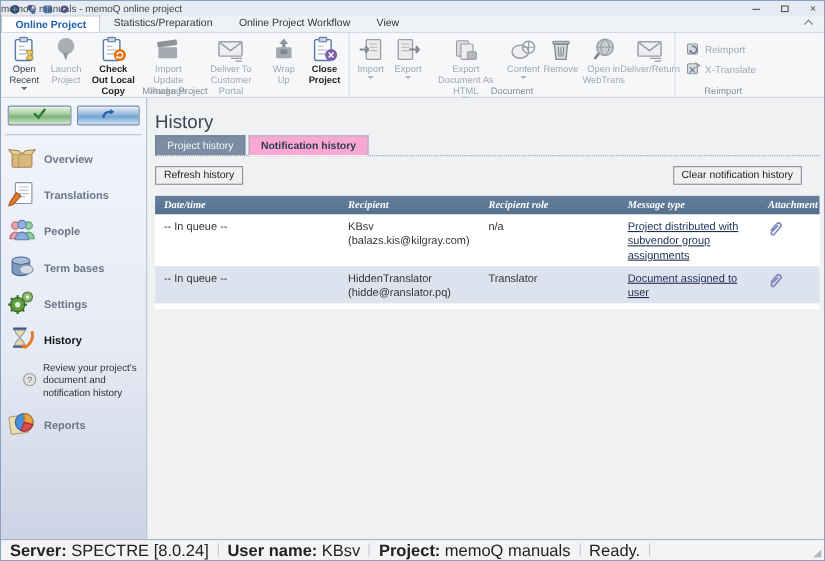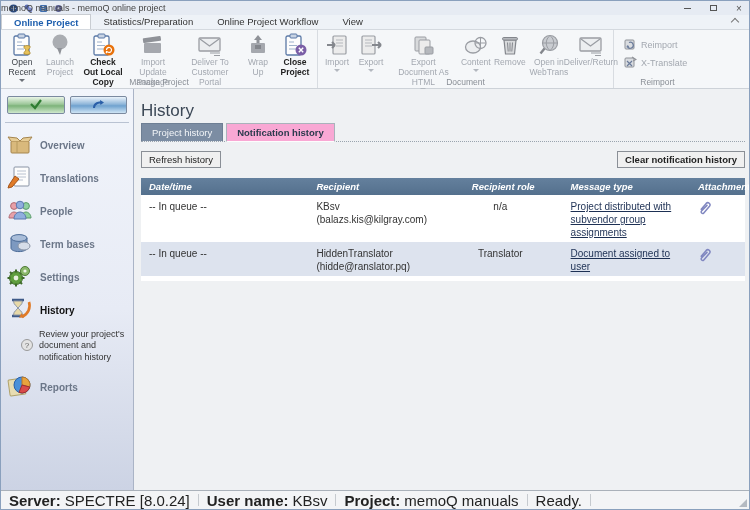--- a/index.html
+++ b/index.html
@@ -83,33 +83,33 @@
   .page-title { font-size:17px; color:#3c4856; padding:12px 0 0 7px; }
   .tabsrow { position:absolute; left:7px; right:4px; top:35px; height:18px;
     border-bottom:1px dotted #9aa4ae; display:flex; align-items:flex-end; }
   .mtab { font-size:9.5px; padding:3px 10px; margin-right:3px; cursor:pointer; }
   .mtab.inactive { background:#7c8da3; color:#f2f5f8; border:1px solid #6e7f94; border-bottom:none; }
   .mtab.active { background:#f9a8d4; color:#2b3a4d; font-weight:bold;
     border:1px solid #aab2bb; border-bottom:1px solid #fdfdfd; position:relative; top:1px; }
   .btnrow { position:absolute; left:7px; right:4px; top:62px; height:20px; }
   .stdbtn { font-size:9.5px; color:#222; background:#f0f0f0;
     border:1px solid #8a8f96; padding:2px 7px; cursor:pointer; white-space:nowrap; }
-  .stdbtn.right { position:absolute; right:0; top:0;font-weight:bold; }
+  .stdbtn.right { position:absolute; right:16px; top:0; }
   .stdbtn.left { position:absolute; left:0; top:0; }
 
   
   .table { position:absolute; left:7px; right:4px; top:89px; background:#fff; }
   .thead { display:flex; background:linear-gradient(180deg,#64809d,#54708d);
     height:17px; align-items:center; }
   .th { font-size:9.5px; font-weight:bold; font-style:italic; color:#fff;
-    padding-left:8px; }
+    padding-left:8px;font-family:Liberation Serif, serif; }
   .trow { display:flex; align-items:flex-start; min-height:26px; background:#fff; }
   .trow.alt { background:#dde3ee; }
   .td { font-size:10px; color:#333; padding:5px 6px 3px 8px; line-height:1.3; }
-  .c0 { width:168px; } .c1 { width:128px; } .c2 { width:127px;text-align:center; }
+  .c0 { width:168px; } .c1 { width:128px; } .c2 { width:127px; }
   .c3 { width:128px; } .c4 { width:55px; }
   .msg-link { color:#1d3054; text-decoration:underline; cursor:pointer; }
   .tail { height:5px; background:#fff; }
 
   
   .statusbar { position:absolute; left:0; right:0; bottom:0; height:19px;
     background:#f3f4f6; border-top:1px solid #aab1ba; display:flex;
     align-items:center; font-size:15px; color:#222; }
   .sb-seg { display:flex; align-items:center; gap:4px; padding:0 8px;
     height:12px; border-right:1px solid #c6cacf; }

